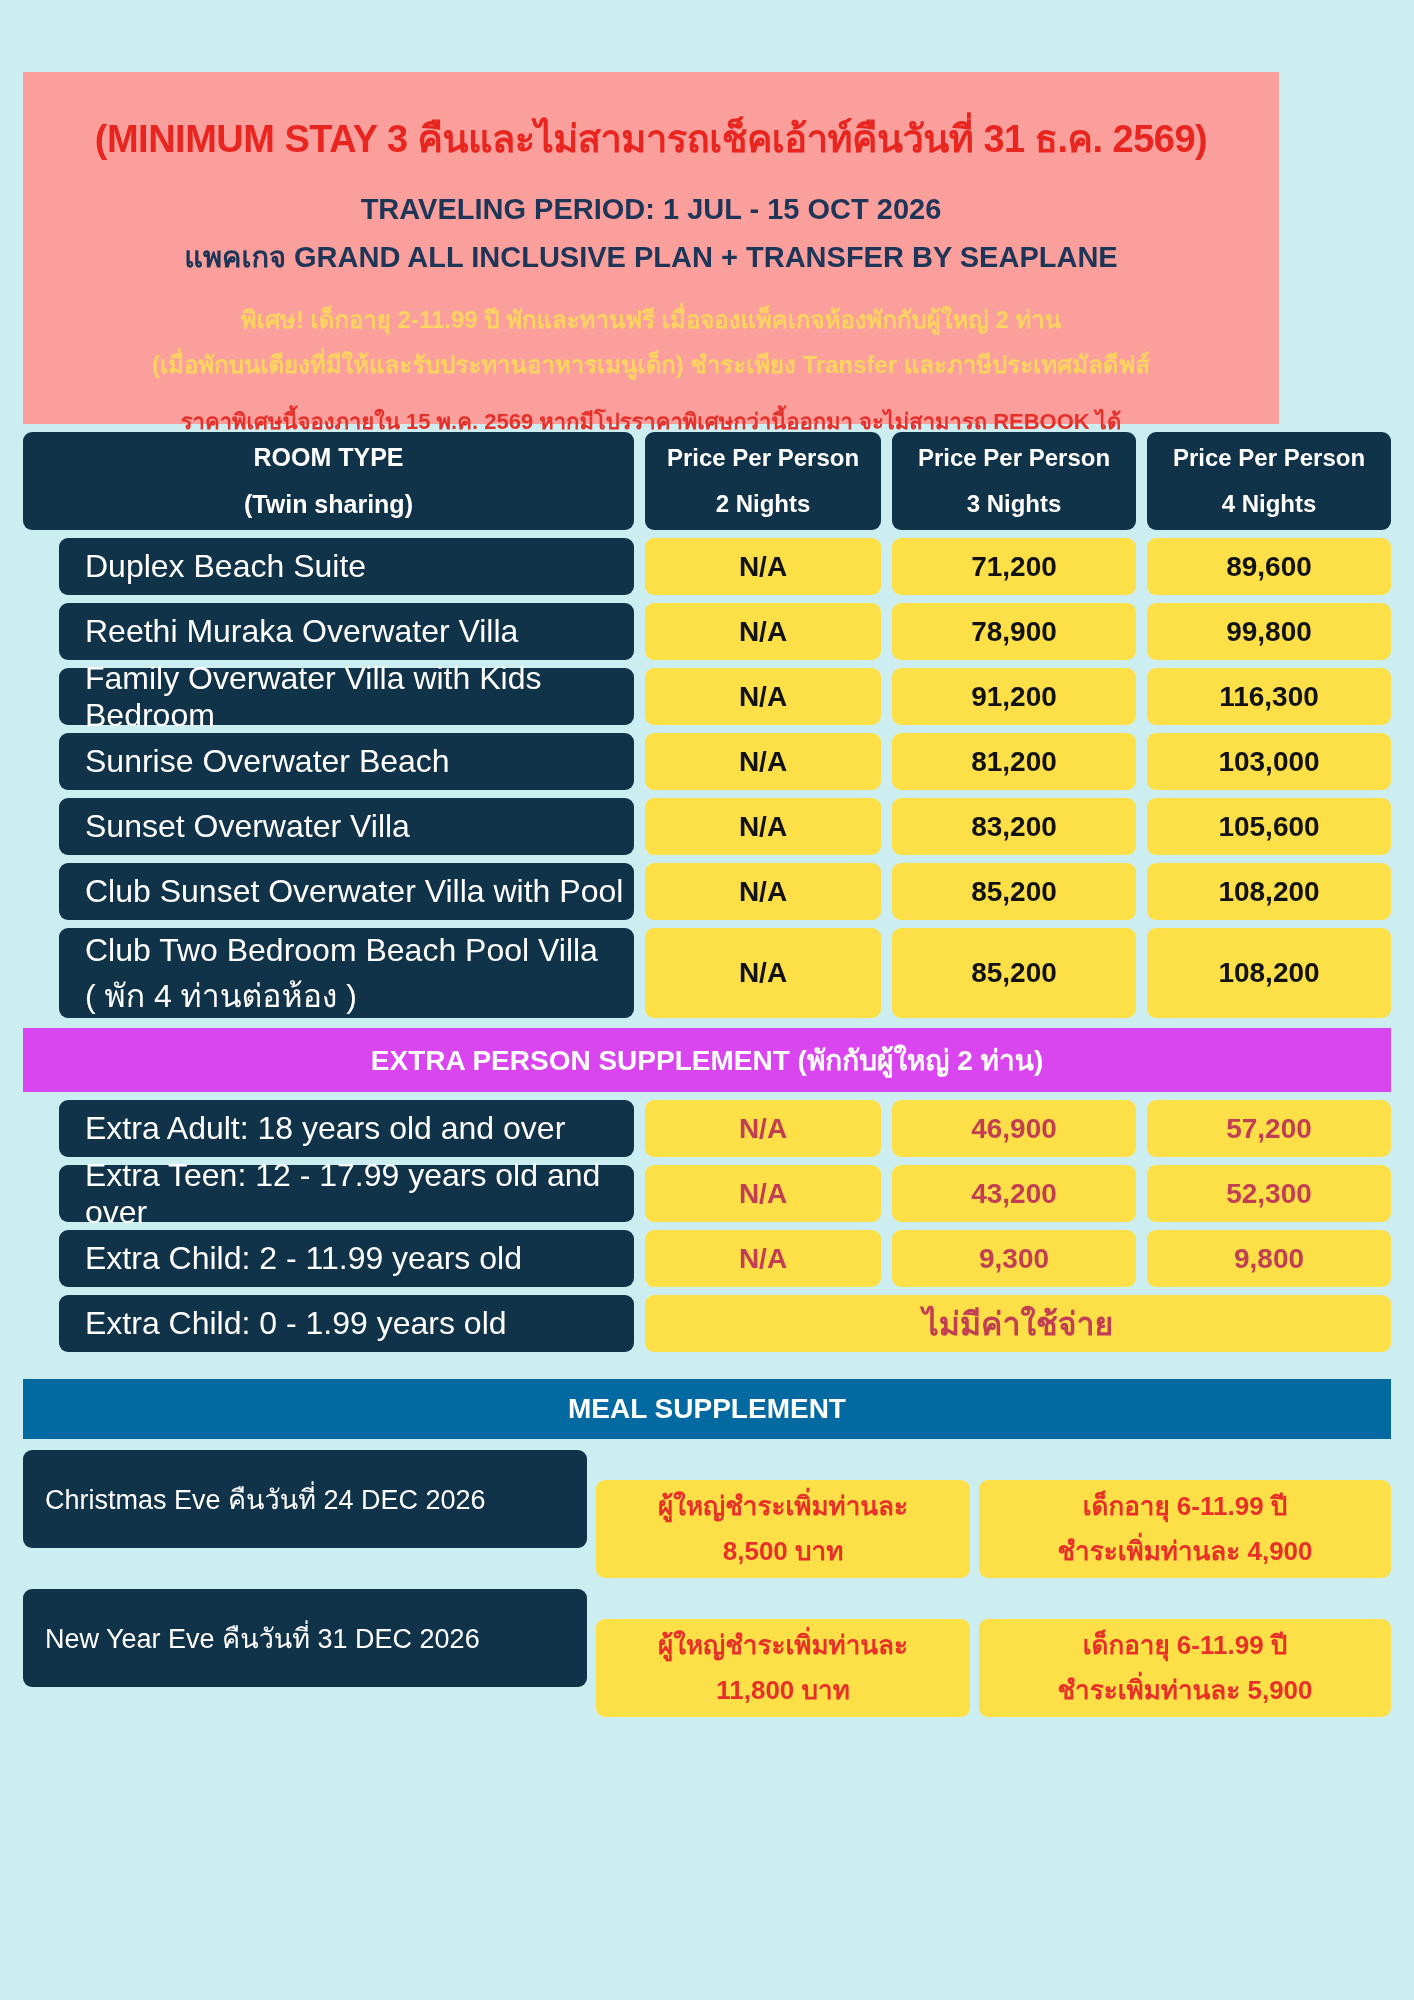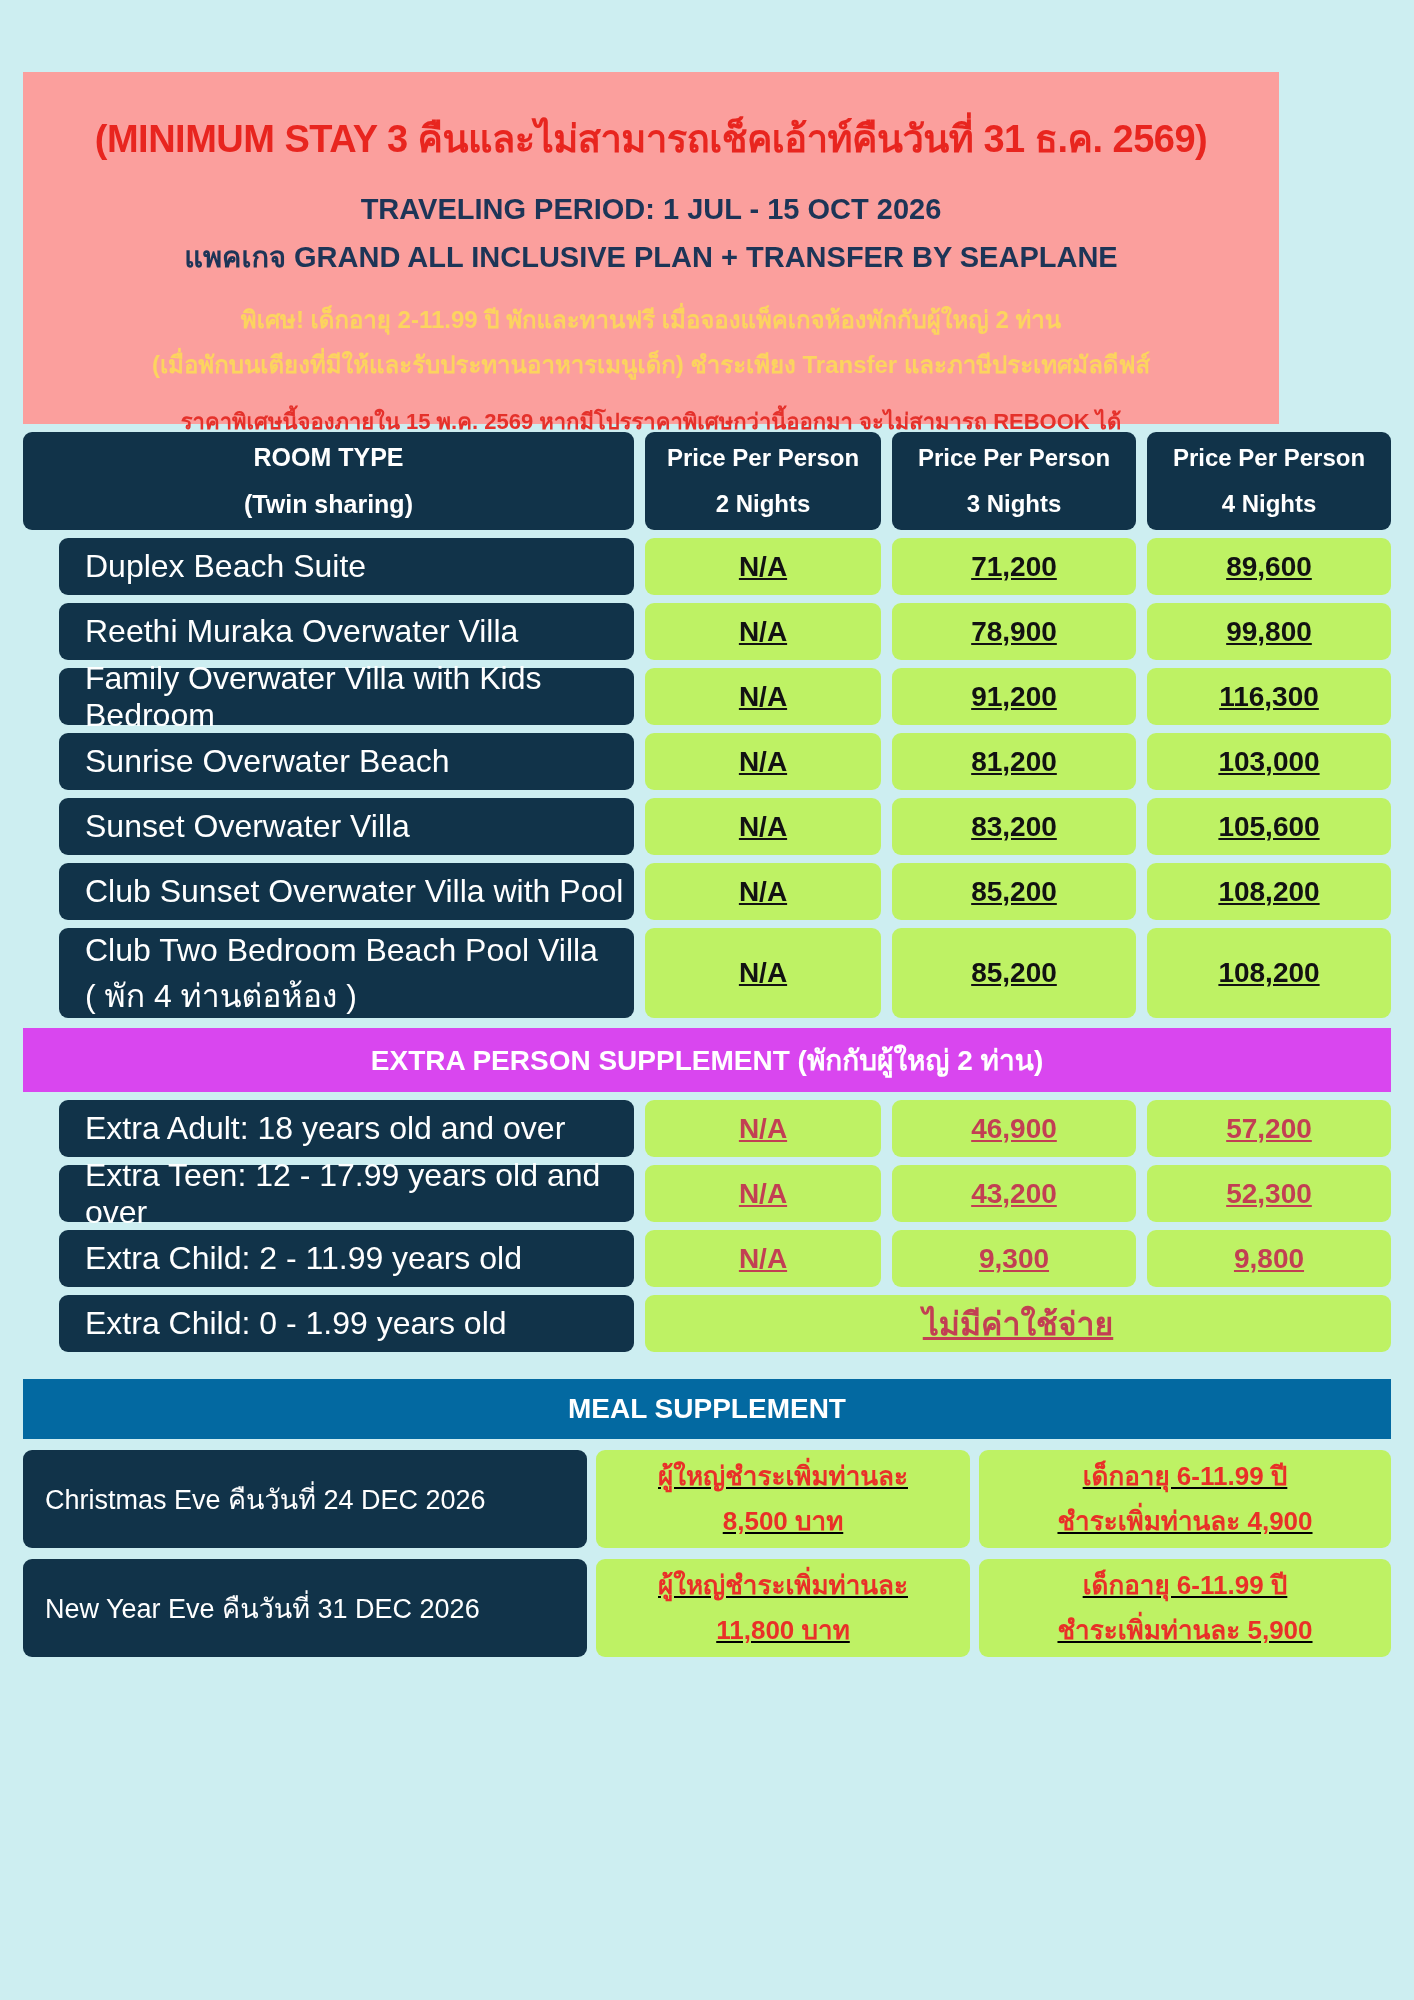--- a/index.html
+++ b/index.html
@@ -33,21 +33,21 @@
     grid-template-columns: 611px 236px 244px 244px;
     column-gap: 11px; margin-top: 8px;
   }
   .grid3 {
     width: 1368px; display: grid;
     grid-template-columns: 564px 374px 412px;
     column-gap: 9px; margin-top: 11px;
   }
   .cell { display: flex; align-items: center; justify-content: center; border-radius: 9px; }
   .navy-cell { background: #113349; color: #ffffff; }
-  .gray-cell { background: #bef264; text-decoration: underline; }
+  .gray-cell { background: #fde047; }
 
   
   .header-row { margin-top: 8px; }
   .header-row .cell { height: 98px; flex-direction: column; text-align: center; }
   .header-row .hc1 { font-size: 25px; font-weight: 700; line-height: 1.9; }
   .header-row .hc { font-size: 24px; font-weight: 700; line-height: 1.9; }
 
   
   .t-row .cell { height: 57px; }
   .t-row .name {
@@ -68,21 +68,21 @@
   .extra-row .price { color: #c23f53; }
   .span-cell { grid-column: 2 / 5; font-size: 32px; font-weight: 700; color: #c23f53; }
 
   
   .meal-banner { background: #0369a1; margin-top: 27px; height: 60px; }
   .m-row .cell { height: 98px; }
   .m-row .name {
     justify-content: flex-start; padding-left: 22px;
     font-size: 27px; font-weight: 400; text-align: left;
   }
-  .meal-val { flex-direction: column; text-align: center; }
+  .meal-val { flex-direction: column; text-align: center; margin-top: 30px; }
   .meal-val div { color: #e93028; font-size: 26px; font-weight: 700; line-height: 1.75; }
 </style>
 </head>
 <body>
 
 <div class="sheet">
 
   <div class="pink-panel">
     <div class="main-title">(MINIMUM STAY 3 คืนและไม่สามารถเช็คเอ้าท์คืนวันที่ 31 ธ.ค. 2569)</div>
     <div class="navy-line travel-period">TRAVELING PERIOD: 1 JUL - 15 OCT 2026</div>

